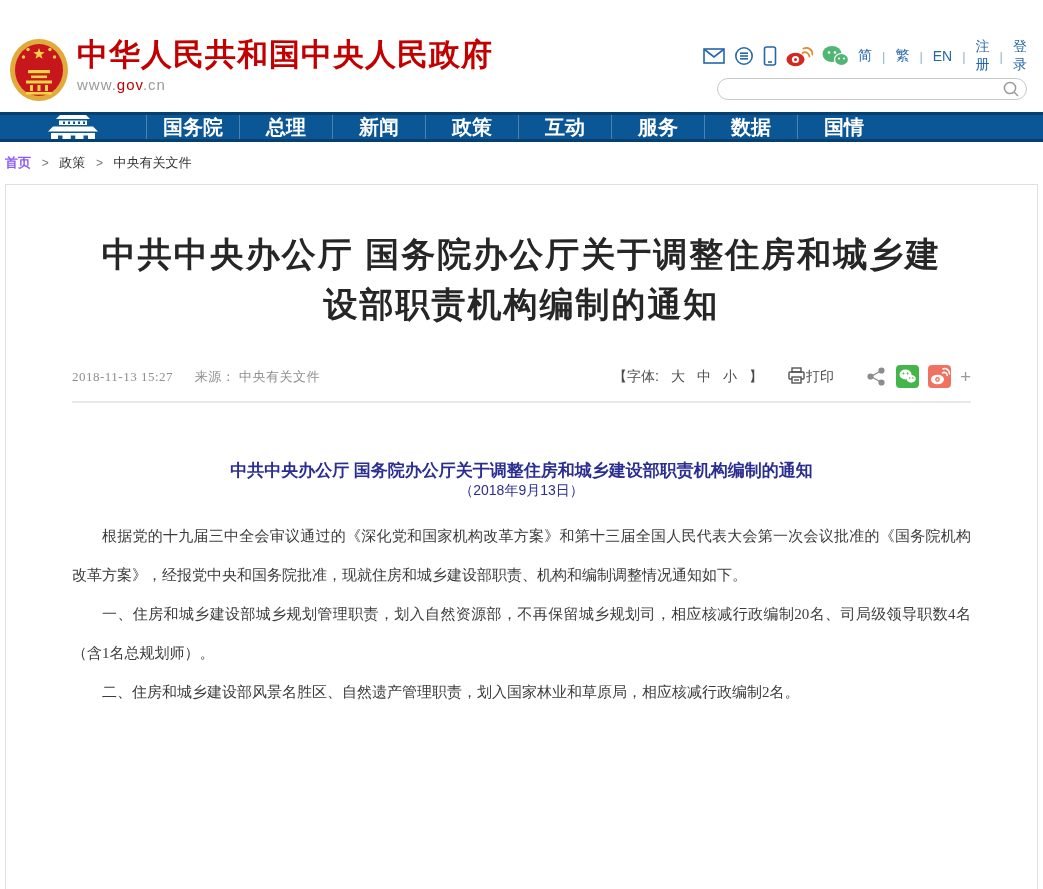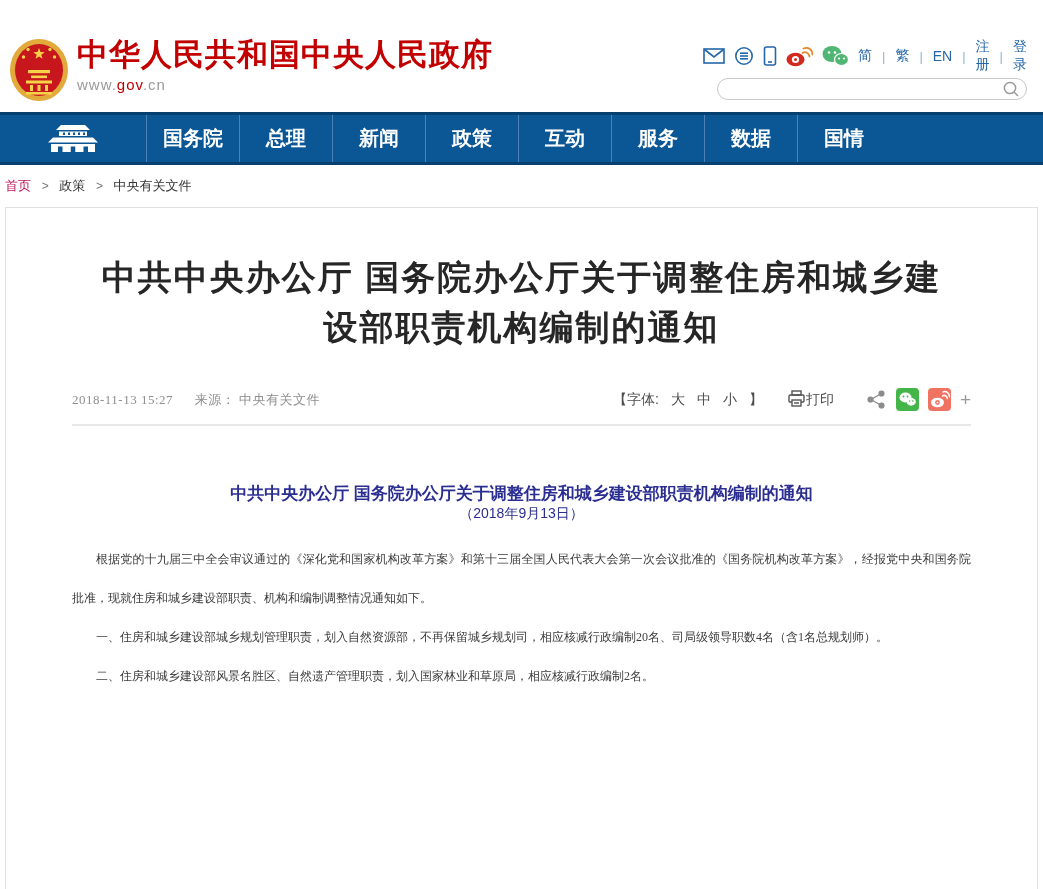--- a/index.html
+++ b/index.html
@@ -18,35 +18,35 @@
   .icon-links { display:flex; align-items:center; justify-content:flex-end; gap:9px; height:24px; }
   .icon-links .sep { color:#8fb4d4; font-size:13px; margin:0 1px; }
   .icon-links a { color:#2567A9; font-size:14px; text-decoration:none; cursor:pointer; }
   .icon-btn { display:inline-flex; align-items:center; cursor:pointer; }
   .searchbar { margin-top:10px; height:22px; border:1px solid #c9c9c9; border-radius:12px;
                display:flex; align-items:center; padding:0 6px 0 12px; background:#fff; }
   .searchbar input { flex:1; border:none; outline:none; font-size:13px; height:18px; background:transparent; }
   .search-btn { display:inline-flex; cursor:pointer; }
 
   
-  .nav { position:relative; height:53px; background:#0B5694; display:flex; align-items:stretch; }
+  .nav { position:relative; height:30px; background:#0B5694; display:flex; align-items:stretch; }
   .nav::before, .nav::after { content:""; position:absolute; left:0; right:0; height:3px; background:#07406E; z-index:2; }
   .nav::before { top:0; } .nav::after { bottom:0; }
   .nav-gate { width:146px; display:flex; align-items:center; justify-content:center; cursor:pointer; }
   .nav-item { width:93px; display:flex; align-items:center; justify-content:center;
               color:#fff; font-size:20px; font-weight:bold; cursor:pointer;
               border-left:1px solid #4C82B4; }
   .nav-item:last-of-type { border-right:1px solid #4C82B4; }
   .nav-fill { flex:1; }
 
   
   .breadcrumb { height:42px; padding:12px 0 0 5px; font-size:13px; color:#333; }
   .breadcrumb .sep { color:#777; margin:0 7px; font-size:12px; }
   .bc-link { cursor:pointer; }
-  .bc-home { font-weight:normal; color:#be185d; }
+  .bc-home { font-weight:bold; color:#8b5cf6; }
 
   
   .content-box { margin:0 5px; border:1px solid #e0e0e0; background:#fff; height:720px; }
   .inner { padding:0 66px; }
 
   h1.page-title { margin:44px auto 0; width:862px; font-size:34px; letter-spacing:2px;
                   font-weight:bold; color:#262626; text-align:center; line-height:50px; }
 
   .meta-row { margin-top:36px; display:flex; justify-content:space-between; align-items:center;
               font-size:13px; color:#8F8F8F; }
@@ -60,21 +60,21 @@
   .share-group { display:flex; align-items:center; gap:9px; margin-left:22px; }
   .share-sq { width:23px; height:23px; border-radius:4px; display:inline-flex; cursor:pointer; }
   .plus-btn { color:#9a9a9a; font-size:19px; font-weight:300; cursor:pointer; line-height:19px; }
 
   .divider { margin-top:13px; border-top:2px solid #e8e8e8; }
 
   .doc-title { margin-top:56px; text-align:center; font-size:17px; font-weight:bold; color:#2B2E91; }
   .doc-date  { text-align:center; font-size:14px; color:#2B2E91; }
 
   .article-body { margin-top:17px; font-family:"Liberation Serif", serif; }
-  .article-body p { font-size:12px; color:#3C3C3C; line-height:39px; text-indent:2em;
+  .article-body p { font-size:15px; color:#3C3C3C; line-height:39px; text-indent:2em;
                     text-align:justify; }
 </style>
 </head>
 <body>
 
 <div class="header">
   <div class="brand">
     <span>
       <svg width="62" height="66" viewBox="0 0 62 66">
         <ellipse cx="31" cy="33" rx="29" ry="31" fill="#E2A93B"></ellipse>

